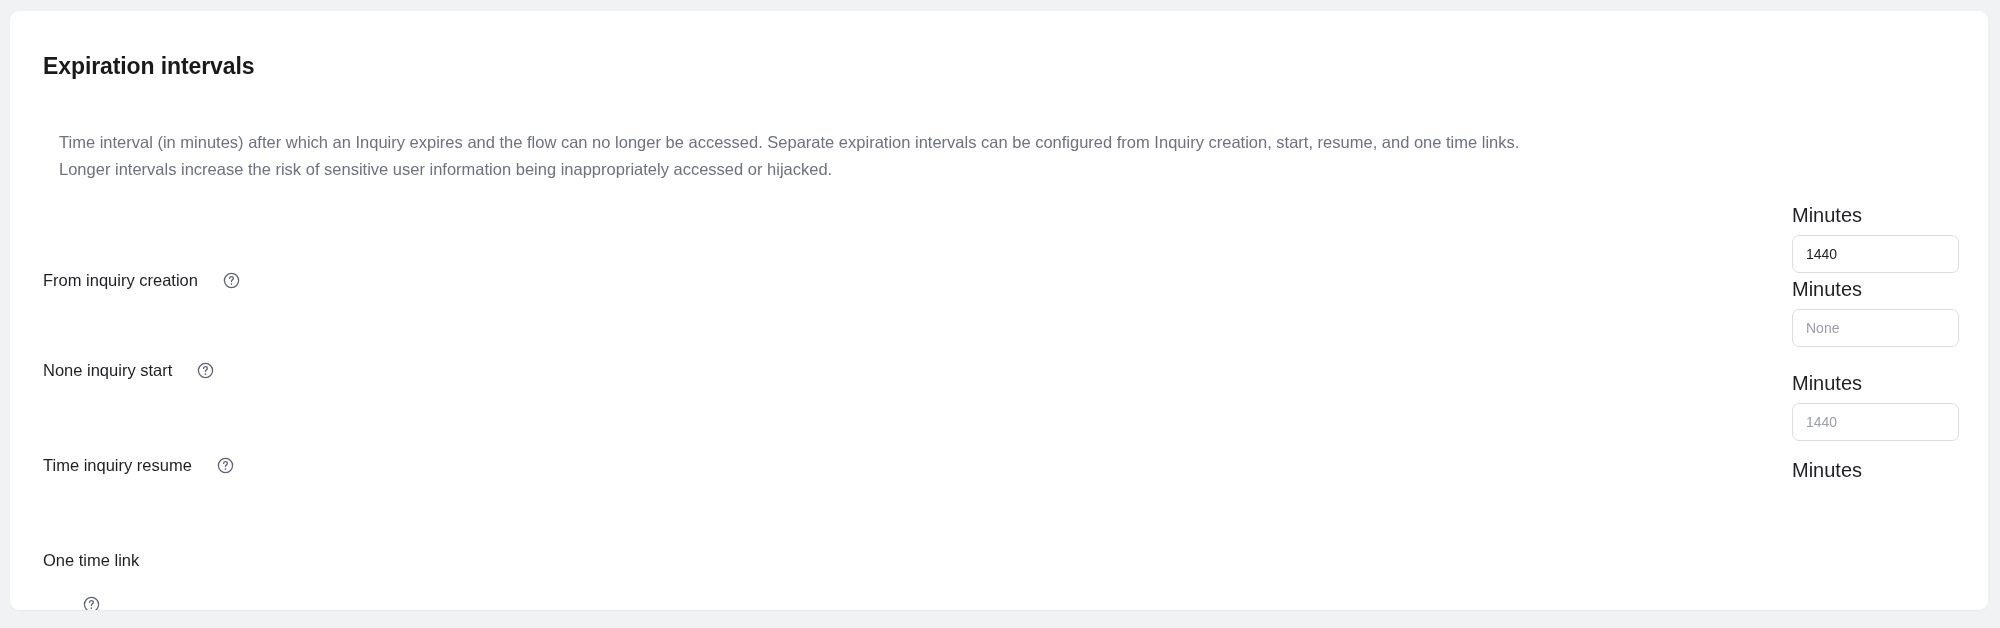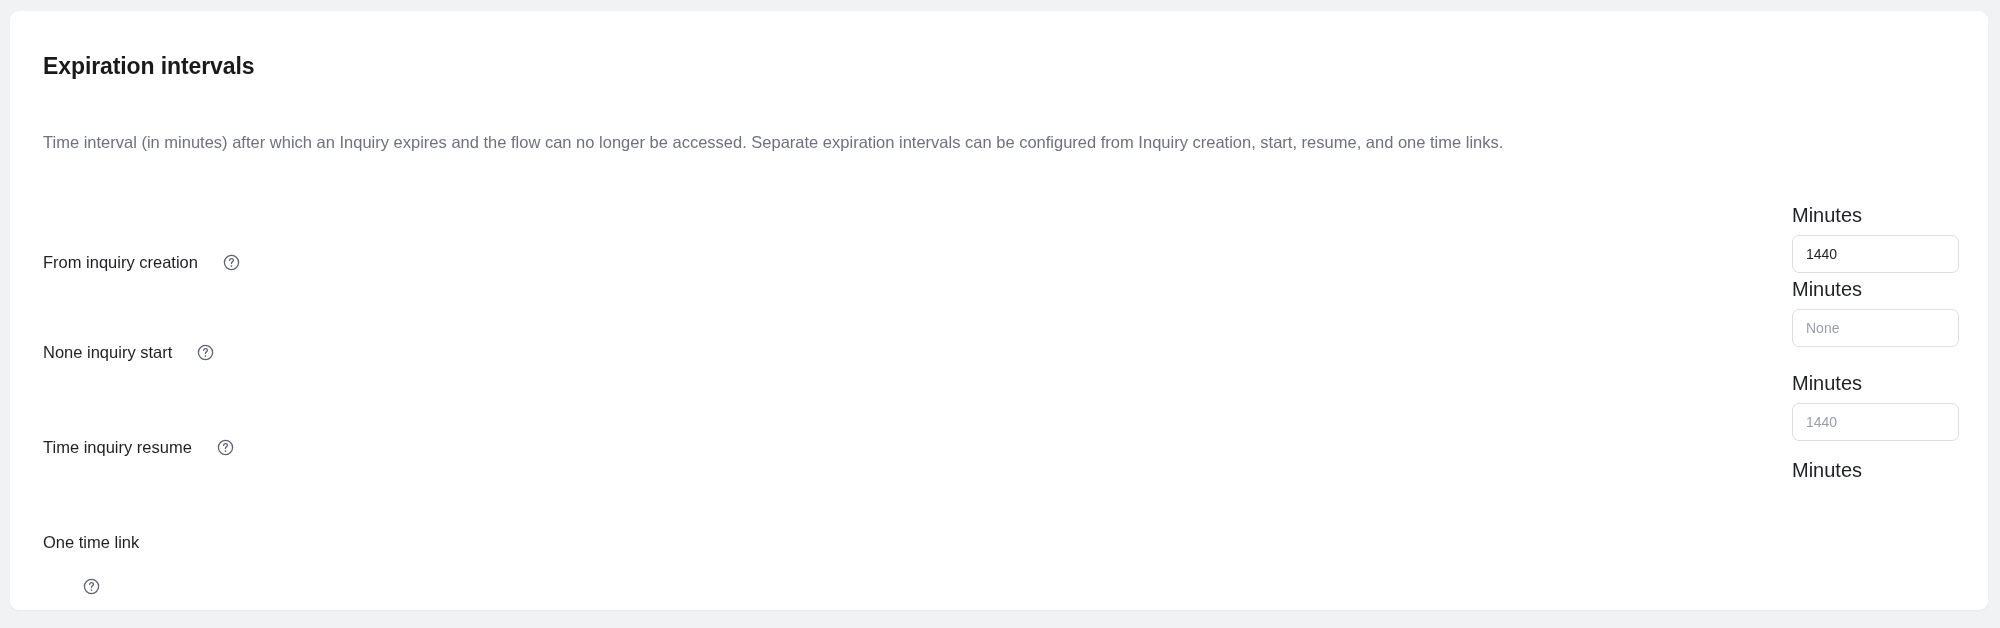--- a/index.html
+++ b/index.html
@@ -53,30 +53,32 @@
     top: 118px;
     width: 1890px;
     font-size: 16.5px;
     line-height: 27px;
     color: #6e7180;
     font-weight: 400;
   }
   .section-desc .line {
     display: block;
     white-space: nowrap;
+    margin-left: 16px;
   }
 
   
   .field-label-row {
     position: absolute;
     left: 33px;
     display: flex;
     align-items: center;
     gap: 25px;
     height: 22px;
+    margin-top: 18px;
   }
   .field-label-text {
     font-size: 16.5px;
     line-height: 22px;
     color: #1f2024;
     font-weight: 400;
     white-space: nowrap;
   }
   .help-icon {
     display: inline-flex;
@@ -129,20 +131,21 @@
 </head>
 <body>
 
 <div class="card">
   <div class="card-inner">
 
     <div class="section-title">Expiration intervals</div>
 
     <div class="section-desc">
       <span class="line">Time interval (in minutes) after which an Inquiry expires and the flow can no longer be accessed. Separate expiration intervals can be configured from Inquiry creation, start, resume, and one time links.</span>
+      <span class="line">Longer intervals increase the risk of sensitive user information being inappropriately accessed or hijacked.</span>
     </div>
 
     <div class="field-label-row" style="top:240px;">
       <span class="field-label-text">From inquiry creation</span>
       <span class="help-icon">
         <svg width="17" height="17" viewBox="0 0 17 17" aria-hidden="true">
           <circle cx="8.5" cy="8.5" r="7.1" fill="none" stroke="#5f6375" stroke-width="1.3"></circle>
           <path d="M6.6 6.4c0.1-1.1 0.9-1.8 1.95-1.8 1.05 0 1.85 0.65 1.85 1.6 0 0.8-0.45 1.2-1.1 1.65-0.6 0.42-0.82 0.75-0.82 1.45v0.25" fill="none" stroke="#5f6375" stroke-width="1.3" stroke-linecap="round"></path>
           <circle cx="8.45" cy="12.05" r="0.85" fill="#5f6375"></circle>
         </svg>

